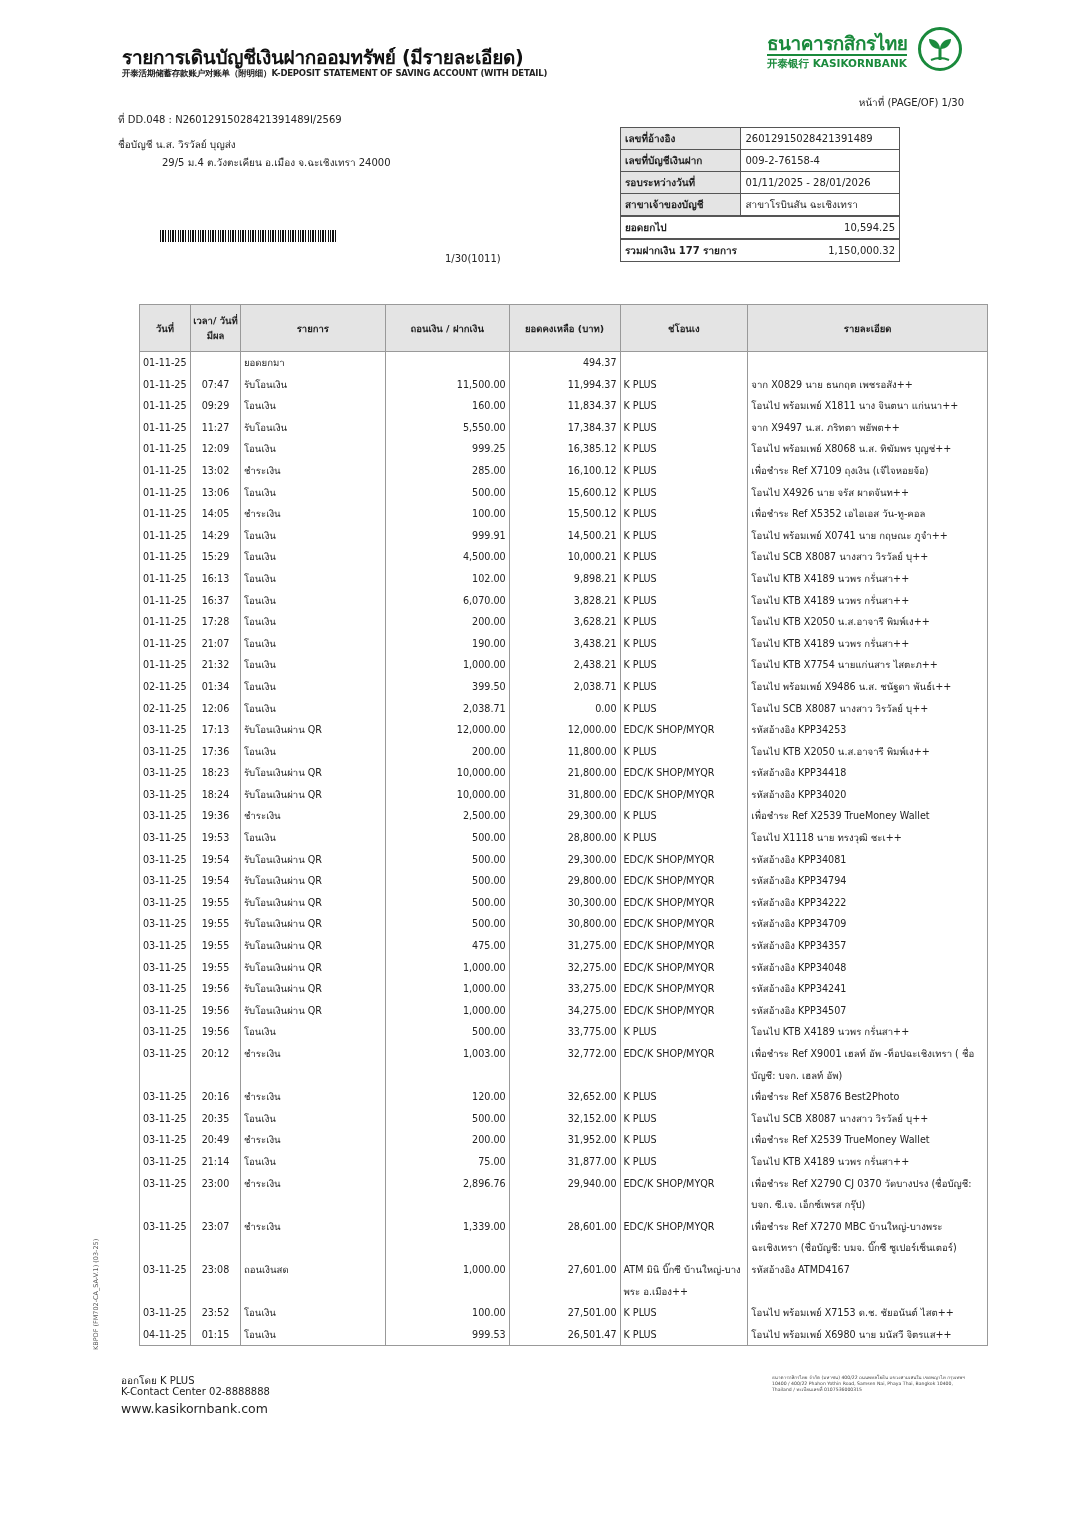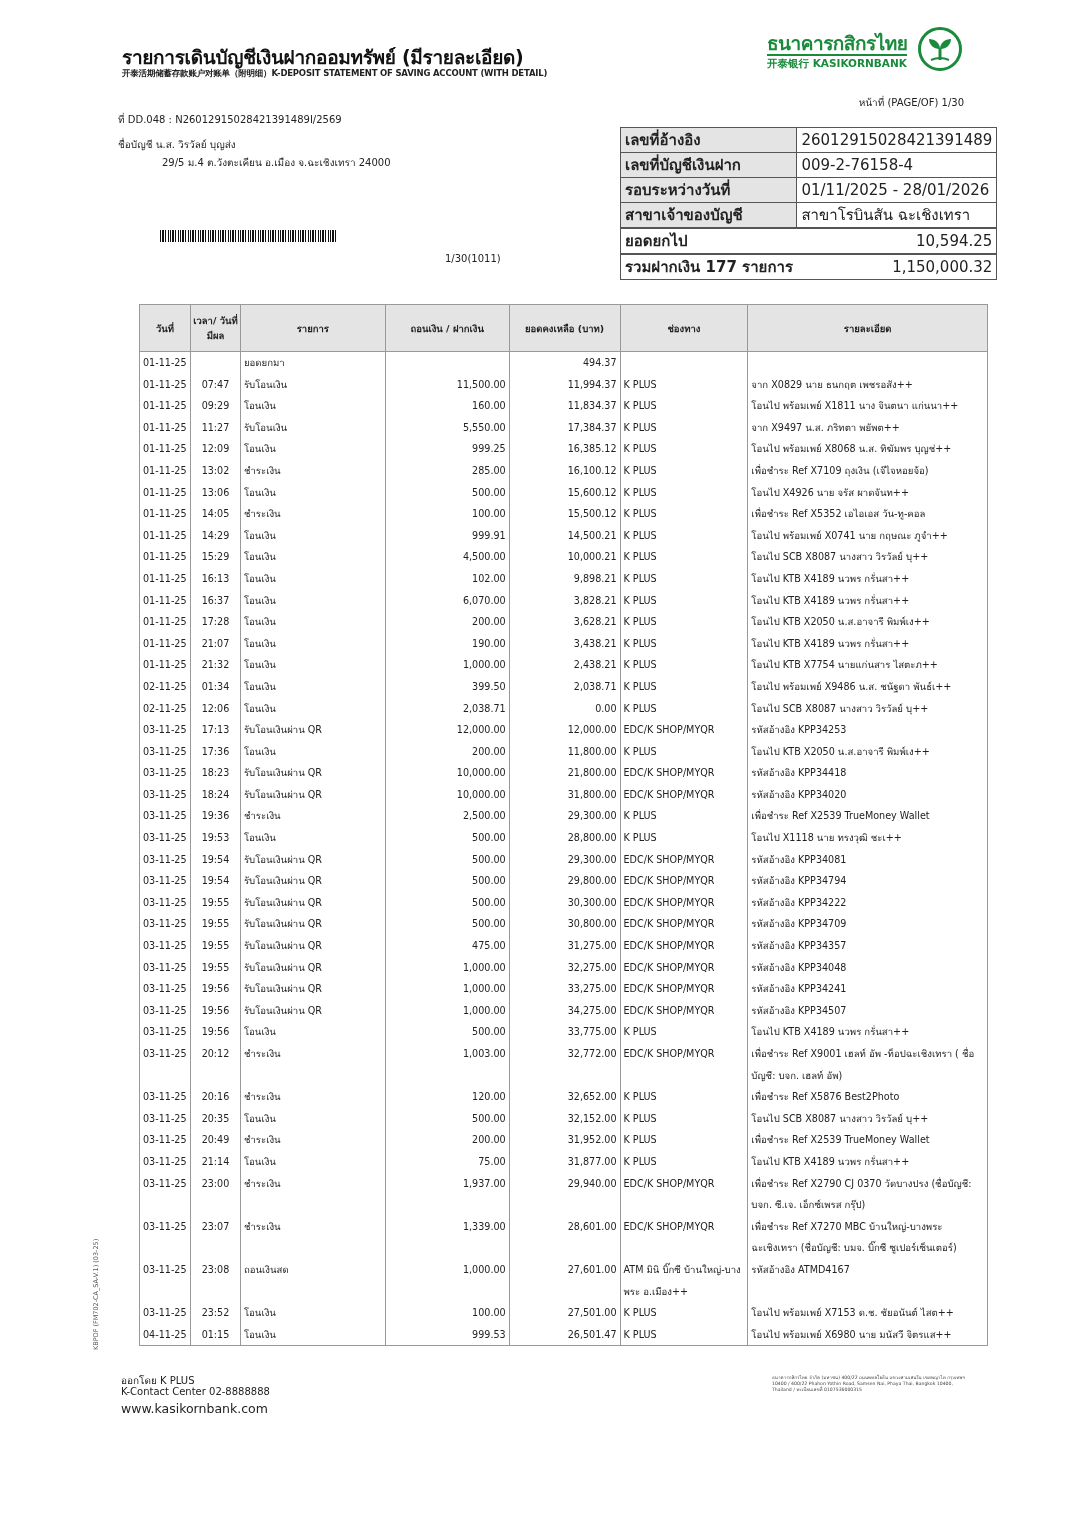--- a/index.html
+++ b/index.html
@@ -11,21 +11,21 @@
   .logo-th{position:absolute;left:2px;top:2px;font-size:19px;font-weight:bold;color:#1a8a3c;letter-spacing:-0.5px;}
   .logo-line{position:absolute;left:2px;top:28px;width:140px;height:2px;background:#1a8a3c;}
   .logo-en{position:absolute;left:2px;top:31px;font-size:10.5px;font-weight:bold;color:#1a8a3c;}
   .logo-circle{position:absolute;left:153px;top:1px;width:44px;height:44px;border:3px solid #1a8a3c;border-radius:50%;box-sizing:border-box;}
   .page{right:112px;top:95px;font-size:10px;color:#222;}
   .docref{left:118px;top:112px;font-size:10px;}
   .acctname{left:118px;top:137px;font-size:10px;}
   .address{left:162px;top:155px;font-size:10px;}
   .barcode{left:160px;top:230px;width:176px;height:12px;background:repeating-linear-gradient(90deg,#111 0 1px,#fff 1px 2px,#111 2px 4px,#fff 4px 5px,#111 5px 6px,#fff 6px 8px,#111 8px 9px,#fff 9px 10px);}
   .barcode-num{left:445px;top:233px;font-size:10px;margin-top:20px;}
-  .info{left:620px;top:127px;width:280px;border-collapse:collapse;font-size:15px;}
+  .info{left:620px;top:127px;width:280px;border-collapse:collapse;font-size:10px;}
   .info td{border:1px solid #555;height:21px;padding:0 4px;}
   .info td.lbl{background:#e4e4e4;font-weight:bold;width:80px;white-space:nowrap;}
   .info tr.sum td{border-top:2px solid #555;}
   .info td.amt{text-align:right;}
   .tbl{left:119px;top:304px;width:849px;border-collapse:collapse;font-size:9.6px;margin-left:20px;}
   .tbl th{background:#e4e4e4;border:1px solid #999;font-weight:bold;font-size:9.5px;height:44px;color:#222;}
   .tbl td{border-left:1px solid #999;border-right:1px solid #999;padding:0 3px;height:21.6px;vertical-align:top;line-height:21.6px;white-space:nowrap;}
   .tbl tbody tr:last-child td{border-bottom:1px solid #999;}
   .tbl td.time{text-align:center;}
   .tbl td.wd{text-align:right;padding-left:28px;}
@@ -104,21 +104,21 @@
       <col style="width:128px">
       <col style="width:240px">
   </colgroup>
   <thead>
     <tr>
       <th>วันที่</th>
       <th>เวลา/ วันที่มีผล</th>
       <th>รายการ</th>
       <th>ถอนเงิน / ฝากเงิน</th>
       <th>ยอดคงเหลือ (บาท)</th>
-      <th>ช่องทาง</th>
+      <th>ช่โอนเง</th>
       <th>รายละเอียด</th>
     </tr>
   </thead>
   <tbody id="tx-body">
       <tr>
         <td>01-11-25</td>
         <td class="time"></td>
         <td>ยอดยกมา</td>
         <td class="dp"></td>
         <td class="bal">494.37</td>
@@ -446,21 +446,21 @@
         <td>โอนเงิน</td>
         <td class="wd">75.00</td>
         <td class="bal">31,877.00</td>
         <td class="ch">K PLUS</td>
         <td class="det">โอนไป KTB X4189 นวพร กรั่นสา++</td>
       </tr>
       <tr>
         <td>03-11-25</td>
         <td class="time">23:00</td>
         <td>ชำระเงิน</td>
-        <td class="wd">1,937.00</td>
+        <td class="wd">2,896.76</td>
         <td class="bal">29,940.00</td>
         <td class="ch">EDC/K SHOP/MYQR</td>
         <td class="det">เพื่อชำระ Ref X2790 CJ 0370 วัดบางปรง (ชื่อบัญชี: บจก. ซี.เจ. เอ็กซ์เพรส กรุ๊ป)</td>
       </tr>
       <tr>
         <td>03-11-25</td>
         <td class="time">23:07</td>
         <td>ชำระเงิน</td>
         <td class="wd">1,339.00</td>
         <td class="bal">28,601.00</td>

